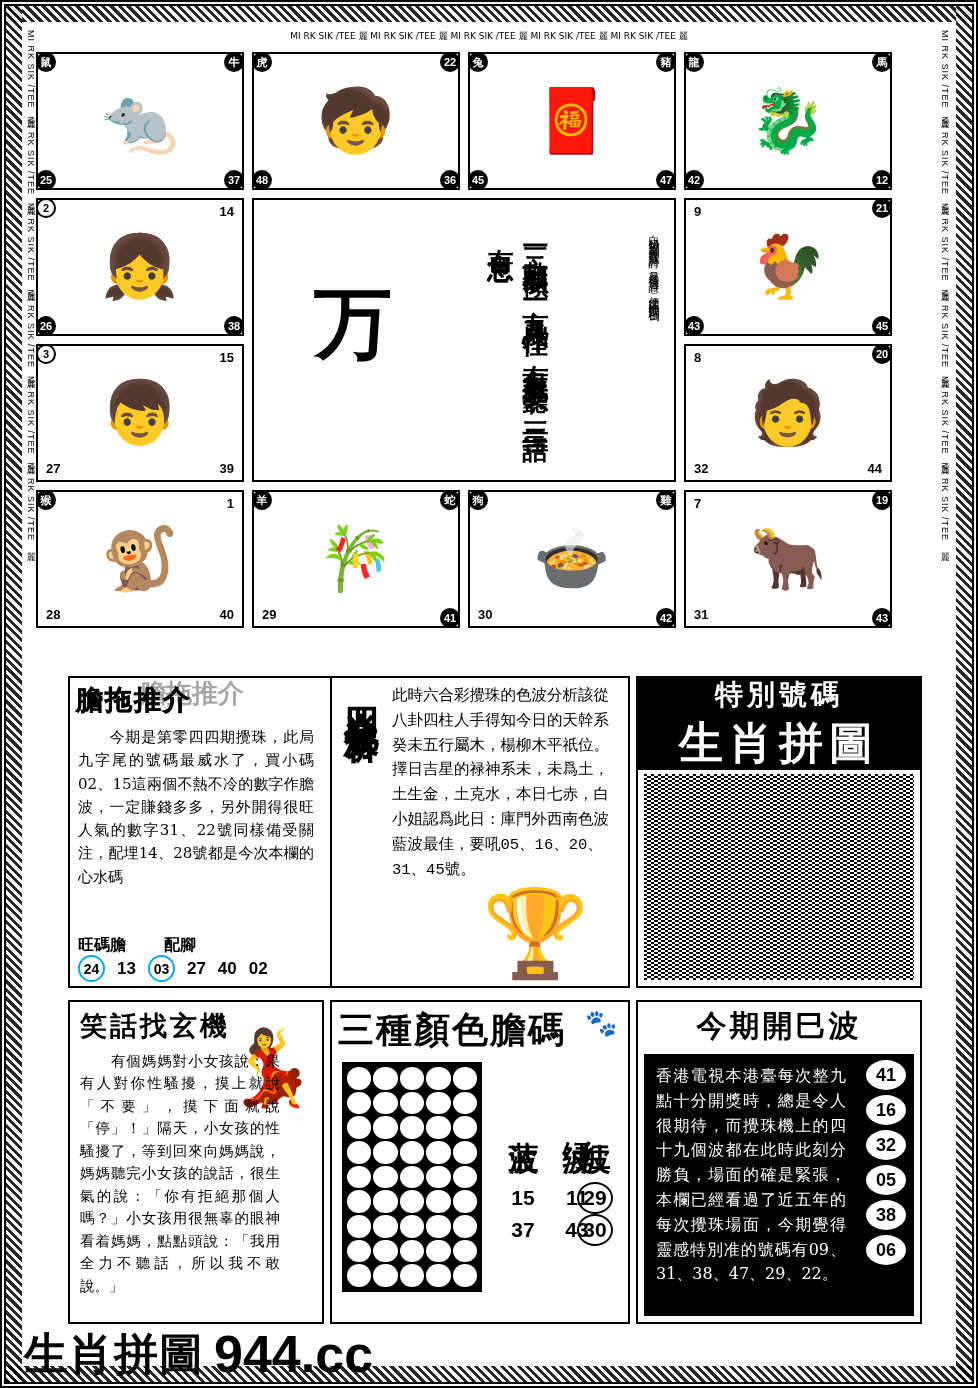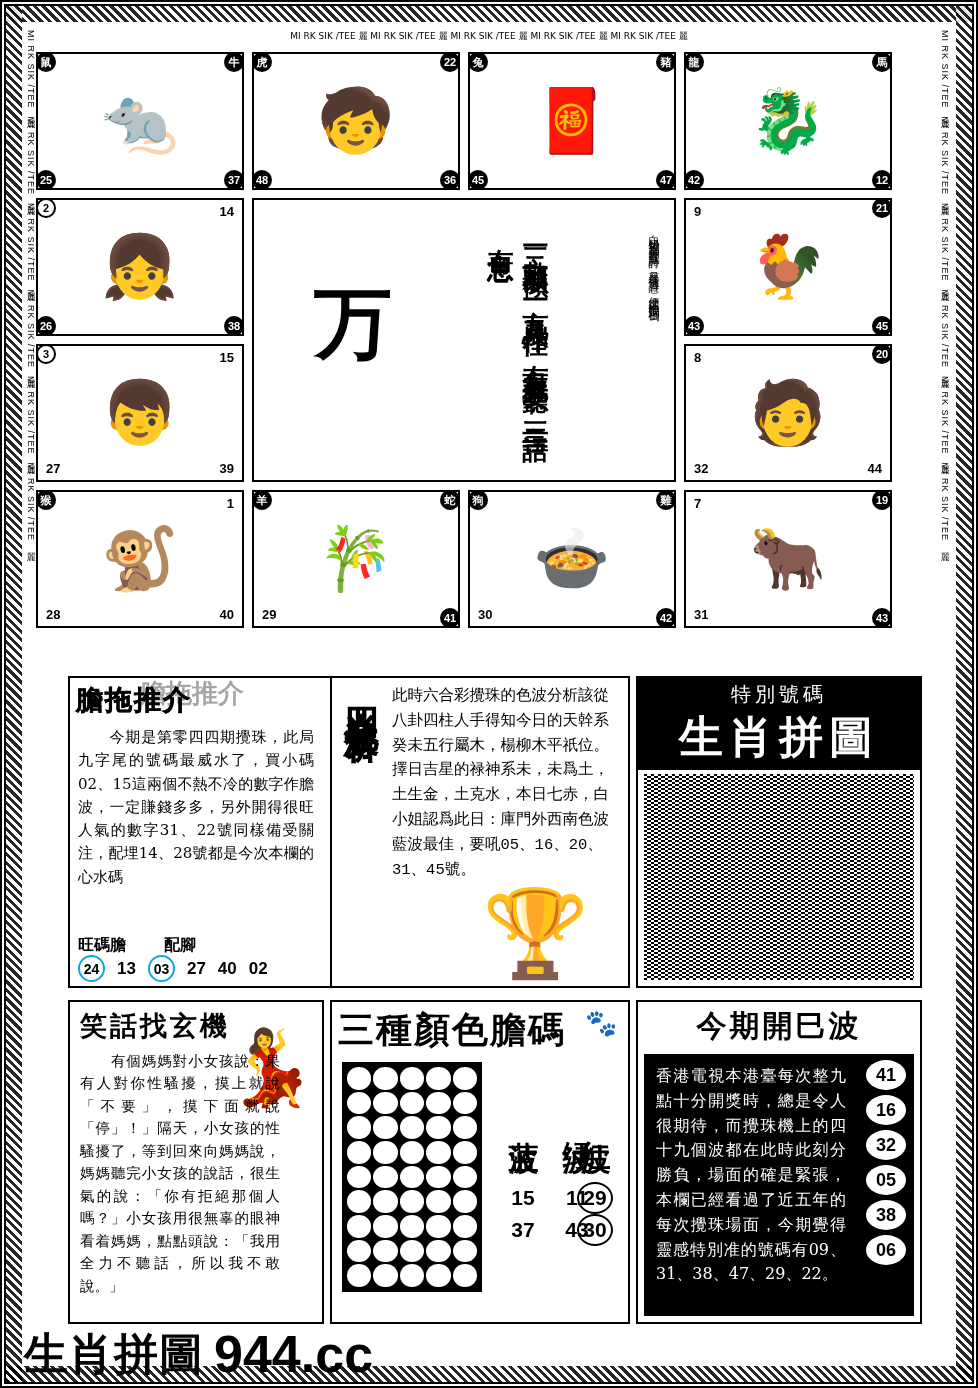--- a/index.html
+++ b/index.html
@@ -133,21 +133,21 @@
   }
   .mid-center-body{
     position:absolute;left:60px;top:6px;width:228px;font-size:15.5px;line-height:1.6;
     font-family:Liberation Mono, monospace;text-align:left;
   }
   .trophy{position:absolute;left:150px;bottom:10px;font-size:86px;line-height:1;}
   .sx-title{
     position:absolute;left:0;top:0;width:100%;height:92px;background:#000;color:#fff;
     display:flex;flex-direction:column;align-items:center;justify-content:center;
   }
-  .sx-t1{font-size:20px;font-weight:normal;letter-spacing:4px;font-family:"DejaVu Serif","Liberation Serif",serif;}
+  .sx-t1{font-size:28px;font-weight:bold;letter-spacing:4px;font-family:"DejaVu Serif","Liberation Serif",serif;}
   .sx-t2{font-size:44px;font-weight:bold;letter-spacing:6px;font-family:"DejaVu Serif","Liberation Serif",serif;}
   .noise{
     position:absolute;left:6px;top:96px;right:6px;bottom:6px;
     background:
       repeating-linear-gradient(0deg,#000 0 2px,#fff 2px 4px),
       repeating-linear-gradient(90deg,#000 0 3px,#fff 3px 7px);
     background-blend-mode:difference;
   }
 
   

